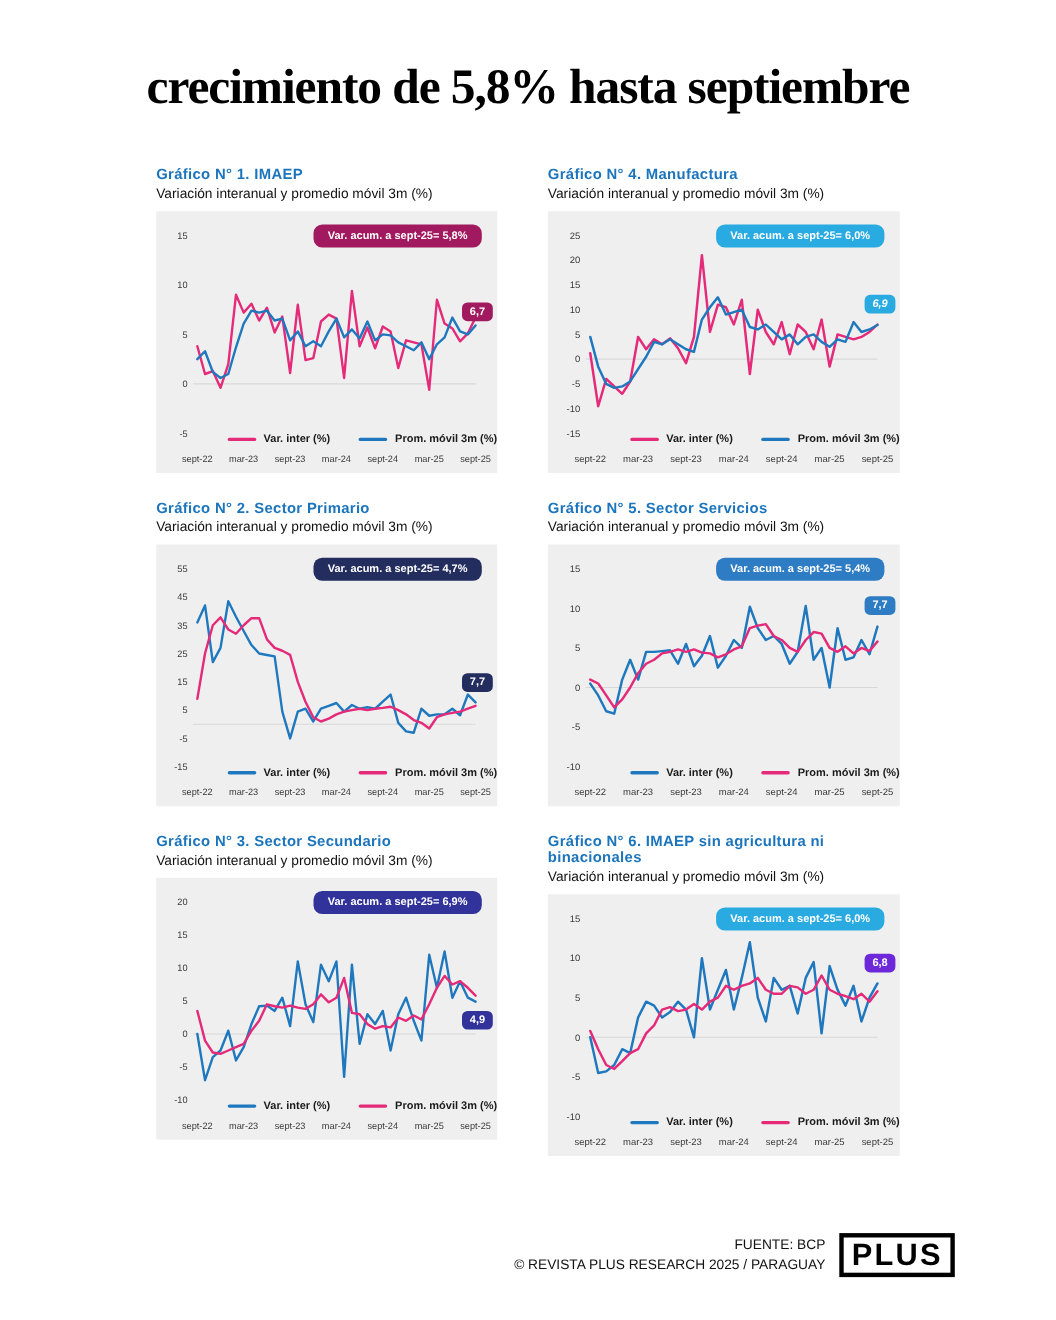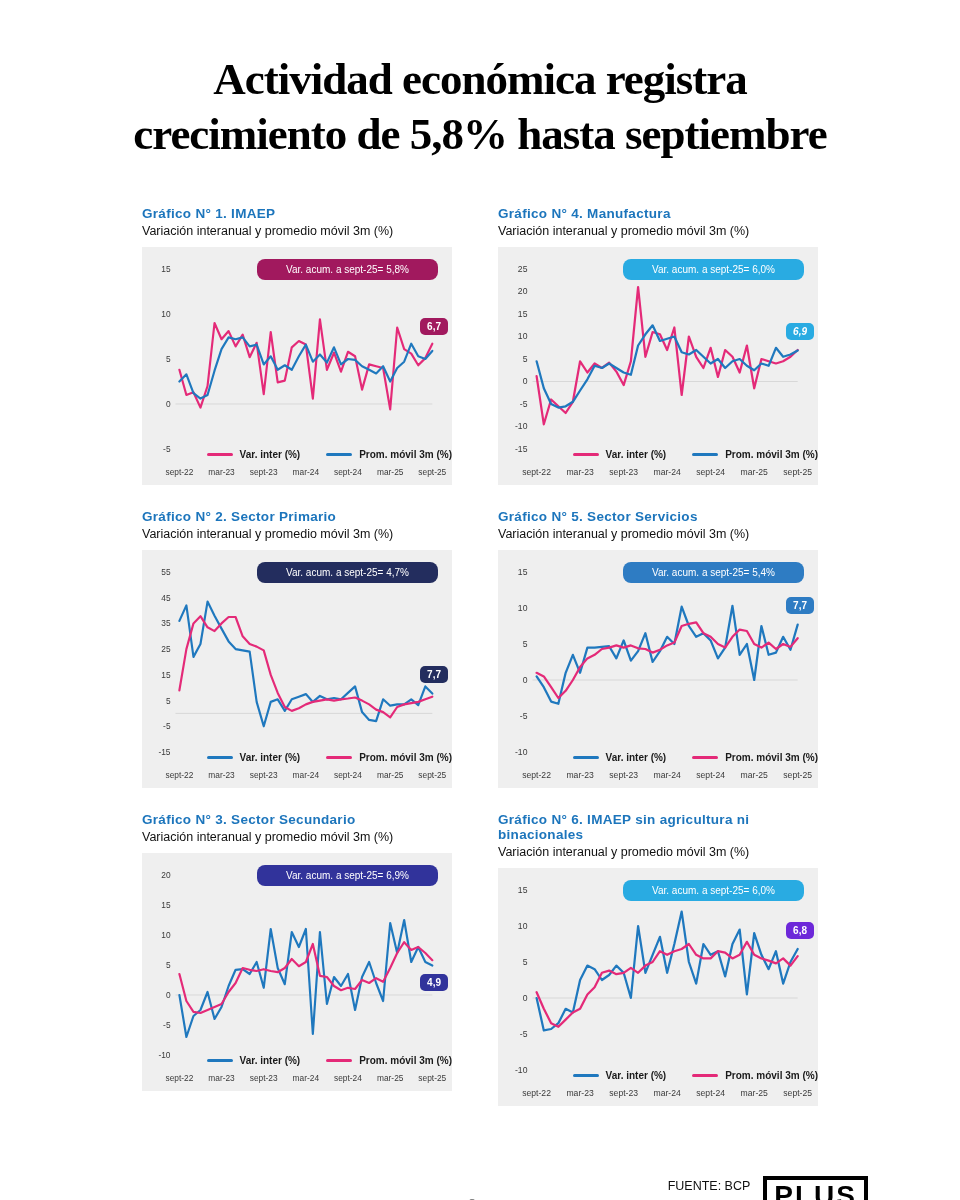--- a/index.html
+++ b/index.html
@@ -46,22 +46,22 @@
   .plot { position:absolute; left:0; top:0; width:100%; height:100%; }
   .ytick, .xtick { font-family:"Liberation Sans", sans-serif; font-size:8.5px; fill:#3a3a3a; }
   .zeroline { stroke:#d8d8d8; stroke-width:1; }
 
   .badge {
     position:absolute;
     top:12px;
     right:14px;
     color:#fff;
     font-size:10px;
-    font-weight:normal;
-    padding:5px 29px;
+    font-weight:bold;
+    padding:5px 13px;
     border-radius:8px;
     white-space:nowrap;
   }
   .endlabel {
     position:absolute;
     right:4px;
     color:#fff;
     font-size:10px;
     font-weight:bold;
     padding:3px 7px;
@@ -94,21 +94,20 @@
     font-size:28px;
     font-weight:bold;
     letter-spacing:2px;
     color:#000;
   }
 </style>
 </head>
 <body>
 
 <h1 class="headline">
-  <div>Actividad económica registra</div>
   <div>crecimiento de 5,8% hasta septiembre</div>
 </h1>
 
 <div class="charts">
 
   <section class="chart-block">
     <h3 class="chart-title">Gráfico N° 1. IMAEP</h3>
     <p class="chart-subtitle">Variación interanual  y promedio móvil 3m (%)</p>
     <div class="panel">
       <span class="badge" style="background: rgb(161, 25, 94);">Var. acum. a sept-25= 5,8%</span>
@@ -122,21 +121,21 @@
           <text class="xtick" text-anchor="middle" x="38.0" y="228">sept-22</text>
           <text class="xtick" text-anchor="middle" x="80.8" y="228">mar-23</text>
           <text class="xtick" text-anchor="middle" x="123.7" y="228">sept-23</text>
           <text class="xtick" text-anchor="middle" x="166.5" y="228">mar-24</text>
           <text class="xtick" text-anchor="middle" x="209.3" y="228">sept-24</text>
           <text class="xtick" text-anchor="middle" x="252.2" y="228">mar-25</text>
           <text class="xtick" text-anchor="middle" x="295.0" y="228">sept-25</text>
           <polyline points="38.0,122.8 45.1,148.0 52.3,145.3 59.4,160.6 66.6,139.0 73.7,76.0 80.8,92.2 88.0,84.1 95.1,99.4 102.3,87.7 109.4,110.2 116.5,95.8 123.7,147.1 130.8,85.0 137.9,135.4 145.1,133.6 152.2,100.3 159.4,94.0 166.5,97.6 173.6,151.6 180.8,72.4 187.9,122.8 195.1,105.7 202.2,124.6 209.3,104.8 216.5,109.3 223.6,142.6 230.8,117.4 237.9,119.2 245.0,121.0 252.2,162.4 259.3,80.5 266.4,102.1 273.6,106.6 280.7,118.3 287.9,111.1 295.0,96.7" fill="none" stroke="#E42A78" stroke-width="2.2" stroke-linejoin="round" stroke-linecap="round"></polyline>
           <polyline points="38.0,134.5 45.1,127.3 52.3,146.2 59.4,151.6 66.6,148.0 73.7,123.7 80.8,102.1 88.0,90.4 95.1,92.2 102.3,90.4 109.4,99.4 116.5,97.6 123.7,117.4 130.8,109.3 137.9,122.8 145.1,118.3 152.2,122.8 159.4,109.3 166.5,97.6 173.6,114.7 180.8,107.5 187.9,115.6 195.1,100.3 202.2,117.4 209.3,112.0 216.5,112.9 223.6,119.2 230.8,122.8 237.9,126.4 245.0,119.2 252.2,134.5 259.3,121.0 266.4,114.7 273.6,96.7 280.7,109.3 287.9,112.0 295.0,103.9" fill="none" stroke="#1F78BE" stroke-width="2.2" stroke-linejoin="round" stroke-linecap="round"></polyline>
         </svg>
-      <span class="endlabel" style="background: rgb(161, 25, 94); top: 71px;">6,7</span>
+      <span class="endlabel" style="background: rgb(161, 25, 94); top: 83px;">6,7</span>
       <div class="legend">
           <span class="legend-item">
             <span class="swatch" style="background: rgb(228, 42, 120);"></span>
             <span class="legend-label">Var. inter (%)</span>
           </span>
           <span class="legend-item">
             <span class="swatch" style="background: rgb(31, 120, 190);"></span>
             <span class="legend-label">Prom. móvil 3m (%)</span>
           </span>
         </div>

